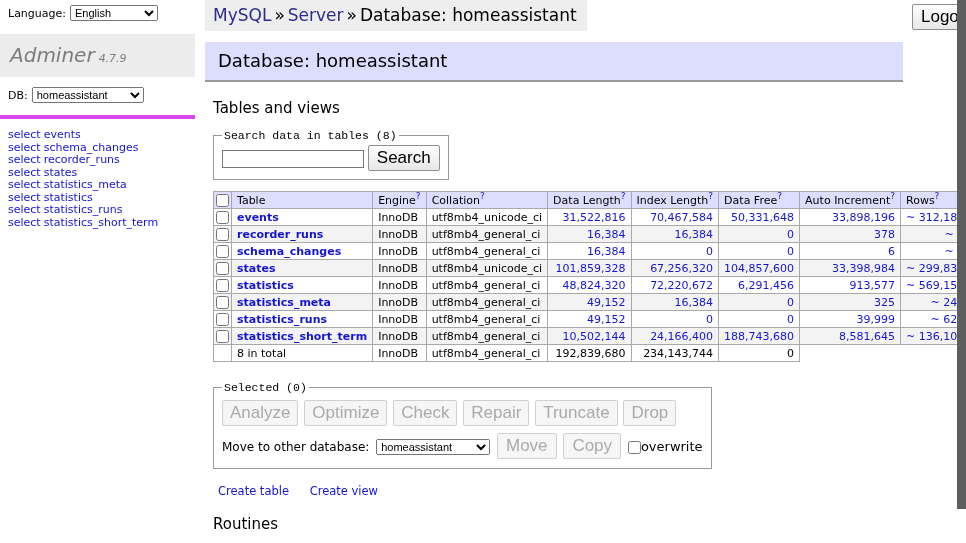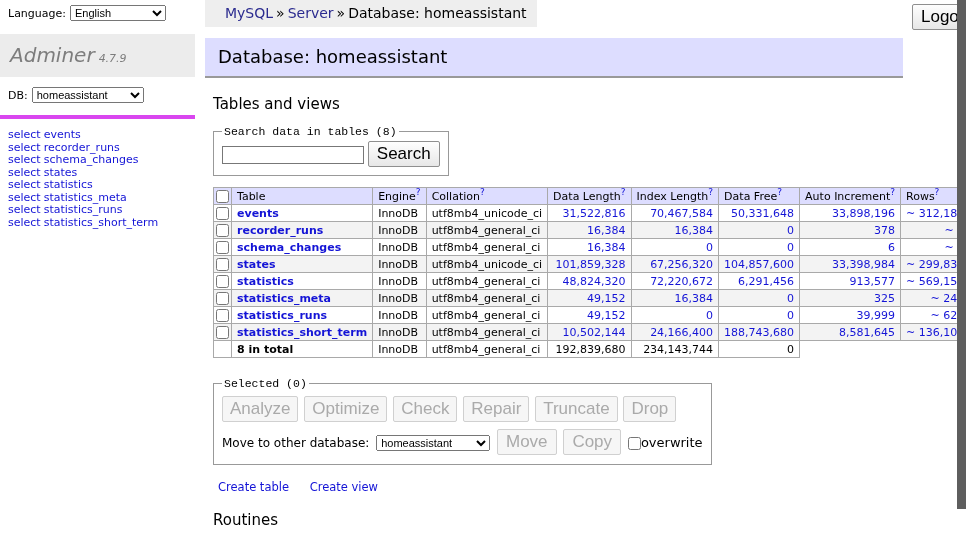--- a/index.html
+++ b/index.html
@@ -8,38 +8,38 @@
     width: 966px; height: 543px; overflow: hidden; position: relative;
     background: #fff; color: #000;
     font-family: "DejaVu Sans", "Liberation Sans", sans-serif;
     font-size: 12px;
   }
   a { color: #1414d6; text-decoration: none; cursor: pointer; }
 
   
   #sidebar { position: absolute; left: 0; top: 0; width: 195px; }
   .lang-row { padding: 5px 8px 6px; font-size: 11px; }
-  .lang-row select { width: 96px; font-size: 11px; margin-left: 4px; }
+  .lang-row select { width: 88px; font-size: 11px; margin-left: 4px; }
   h1.logo {
     margin: 7px 0 0; background: #ececec; padding: 9px 10px 10px;
     font-size: 20px; font-weight: normal; font-style: italic; color: #7d7d7d;
   }
   h1.logo .ver { font-size: 11px; font-style: italic; margin-left: 4px; color: #7d7d7d; }
   .db-row { padding: 10px 8px 12px; border-bottom: 4px solid #d946ef; font-size: 11px; }
   .db-row select { width: 112px; font-size: 11px; margin-left: 4px; }
   .side-actions { padding: 7px 8px 9px; border-bottom: 1px solid #ccc; font-size: 11px; line-height: 14px; }
   .side-actions a { margin-right: 14px; }
   .side-tables { padding: 10px 8px; font-size: 11px; line-height: 12.5px; }
   .side-tables .trow { white-space: nowrap; }
   .side-tables a { margin-right: 3px; }
 
   
   #content { position: absolute; left: 205px; top: 0; width: 700px; }
   .breadcrumb {
-    display: inline-block; background: #eee; padding: 5px 10px 6px 20px; font-size: 14px;
+    display: inline-block; background: #eee; padding: 5px 10px 6px 8px; font-size: 17px;
   }
   .breadcrumb a { color: #2b2b8f; }
   .breadcrumb .sep { color: #000; margin: 0 3px; }
   h2.page-title {
     margin: 11px 0 0; width: 698px; background: #ddddff;
     border-bottom: 2px solid #999; padding: 8px 0 9px 13px;
     font-size: 18px; font-weight: normal;
   }
   .links-row { margin: 15px 0 0 13px; font-size: 11.5px; }
   .links-row a { margin-right: 17px; }
@@ -60,21 +60,21 @@
     border: 1px solid #a9a9a9; padding: 1px 5px; height: 17px; white-space: nowrap;
     font-weight: normal; text-align: left; vertical-align: middle;
   }
   .db-tables thead td, .db-tables thead th { background: #ddddff; }
   .db-tables thead th.c-name { font-weight: normal; text-align: left; }
   .db-tables tbody tr:nth-child(even) { background: #f3f3f3; }
   .db-tables tbody tr.total { background: #fff; }
   .db-tables td.num { text-align: right; }
   .db-tables .c-check { width: 18px; text-align: center; padding: 1px 2px; }
   .db-tables a.tname { font-weight: bold; }
-  .db-tables tr.total td.bold { font-weight: bold; }
+  .db-tables tr.total td.bold { font-weight: normal; }
   sup.help { font-size: 9px; line-height: 0; }
   sup.help a { color: #1414d6; }
   input[type=checkbox] { width: 13px; height: 13px; margin: 0; vertical-align: middle; }
 
   
   .selected-fs { margin-top: 19px; padding-bottom: 9px; }
   .selected-fs .btn-row { margin: 3px 0 7px; }
   .selected-fs .btn-row button { margin-right: 2px; padding: 2px 7px; }
   .move-row { font-size: 12px; }
   .move-row select { width: 114px; font-size: 11px; margin: 0 3px; }
@@ -91,25 +91,25 @@
 <div id="sidebar">
   <div class="lang-row">
     <span>Language:</span><select><option>English</option></select>
   </div>
   <h1 class="logo"><span>Adminer</span><span class="ver">4.7.9</span></h1>
   <div class="db-row">
     <span>DB:</span><select><option>homeassistant</option></select>
   </div>
   <div class="side-tables">
     <div class="trow"><a>select</a><a>events</a></div>
+    <div class="trow"><a>select</a><a>schema_changes</a></div>
     <div class="trow"><a>select</a><a>recorder_runs</a></div>
-    <div class="trow"><a>select</a><a>schema_changes</a></div>
     <div class="trow"><a>select</a><a>states</a></div>
+    <div class="trow"><a>select</a><a>statistics_meta</a></div>
     <div class="trow"><a>select</a><a>statistics</a></div>
-    <div class="trow"><a>select</a><a>statistics_meta</a></div>
     <div class="trow"><a>select</a><a>statistics_runs</a></div>
     <div class="trow"><a>select</a><a>statistics_short_term</a></div>
   </div>
 </div>
 
 <div id="content">
   <div class="breadcrumb">
     <a>MySQL</a><span class="sep">»</span><a>Server</a><span class="sep">»</span><span>Database: homeassistant</span>
   </div>
 

